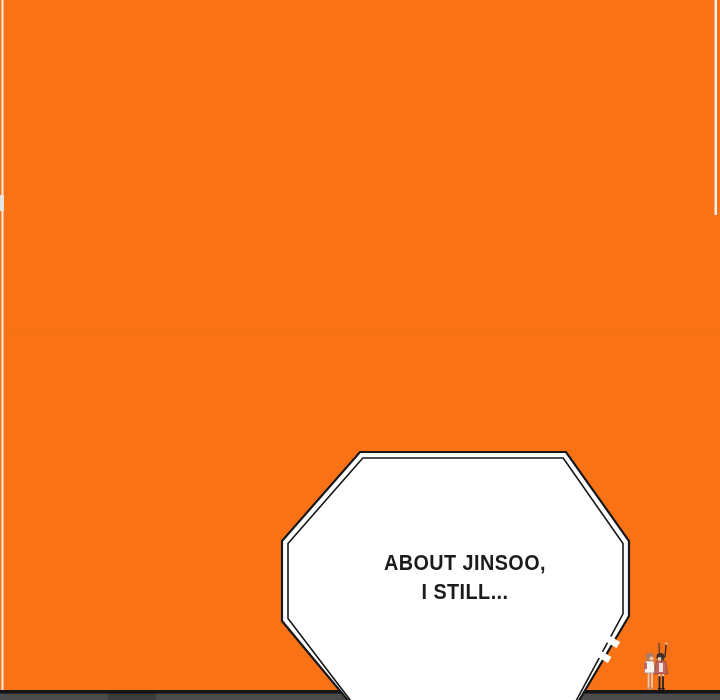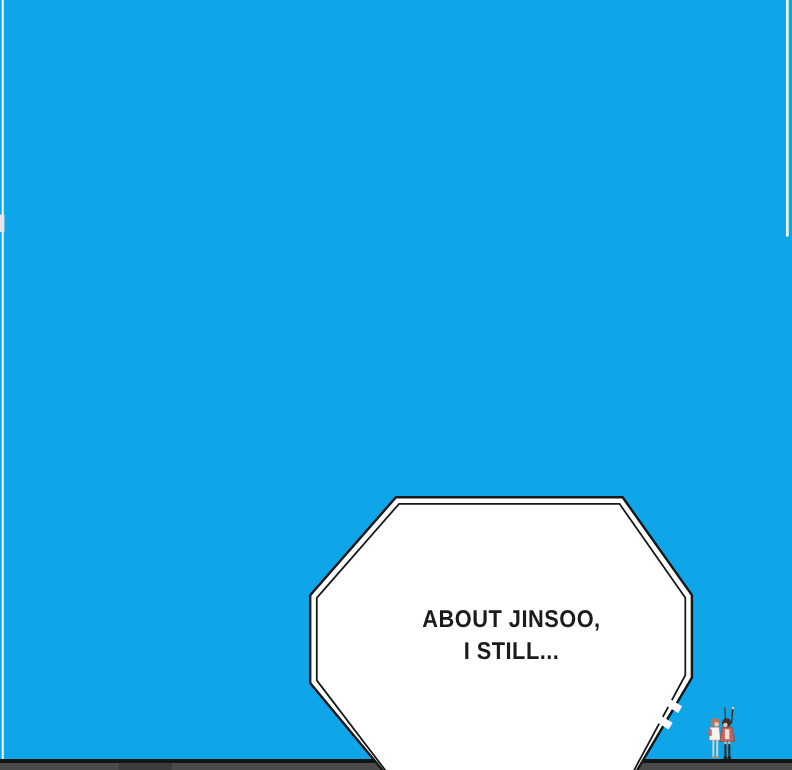--- a/index.html
+++ b/index.html
@@ -6,21 +6,21 @@
     margin: 0;
     padding: 0;
     background: #ffffff;
     font-family: "Liberation Sans", sans-serif;
   }
   .canvas {
     position: relative;
     width: 720px;
     height: 700px;
     overflow: hidden;
-    background: #0ea5e9;
+    background: #f97316;
   }
   .panel-art {
     position: absolute;
     inset: 0;
     display: block;
   }
   .bubble-text {
     position: absolute;
     top: 548px;
     left: 305px;

